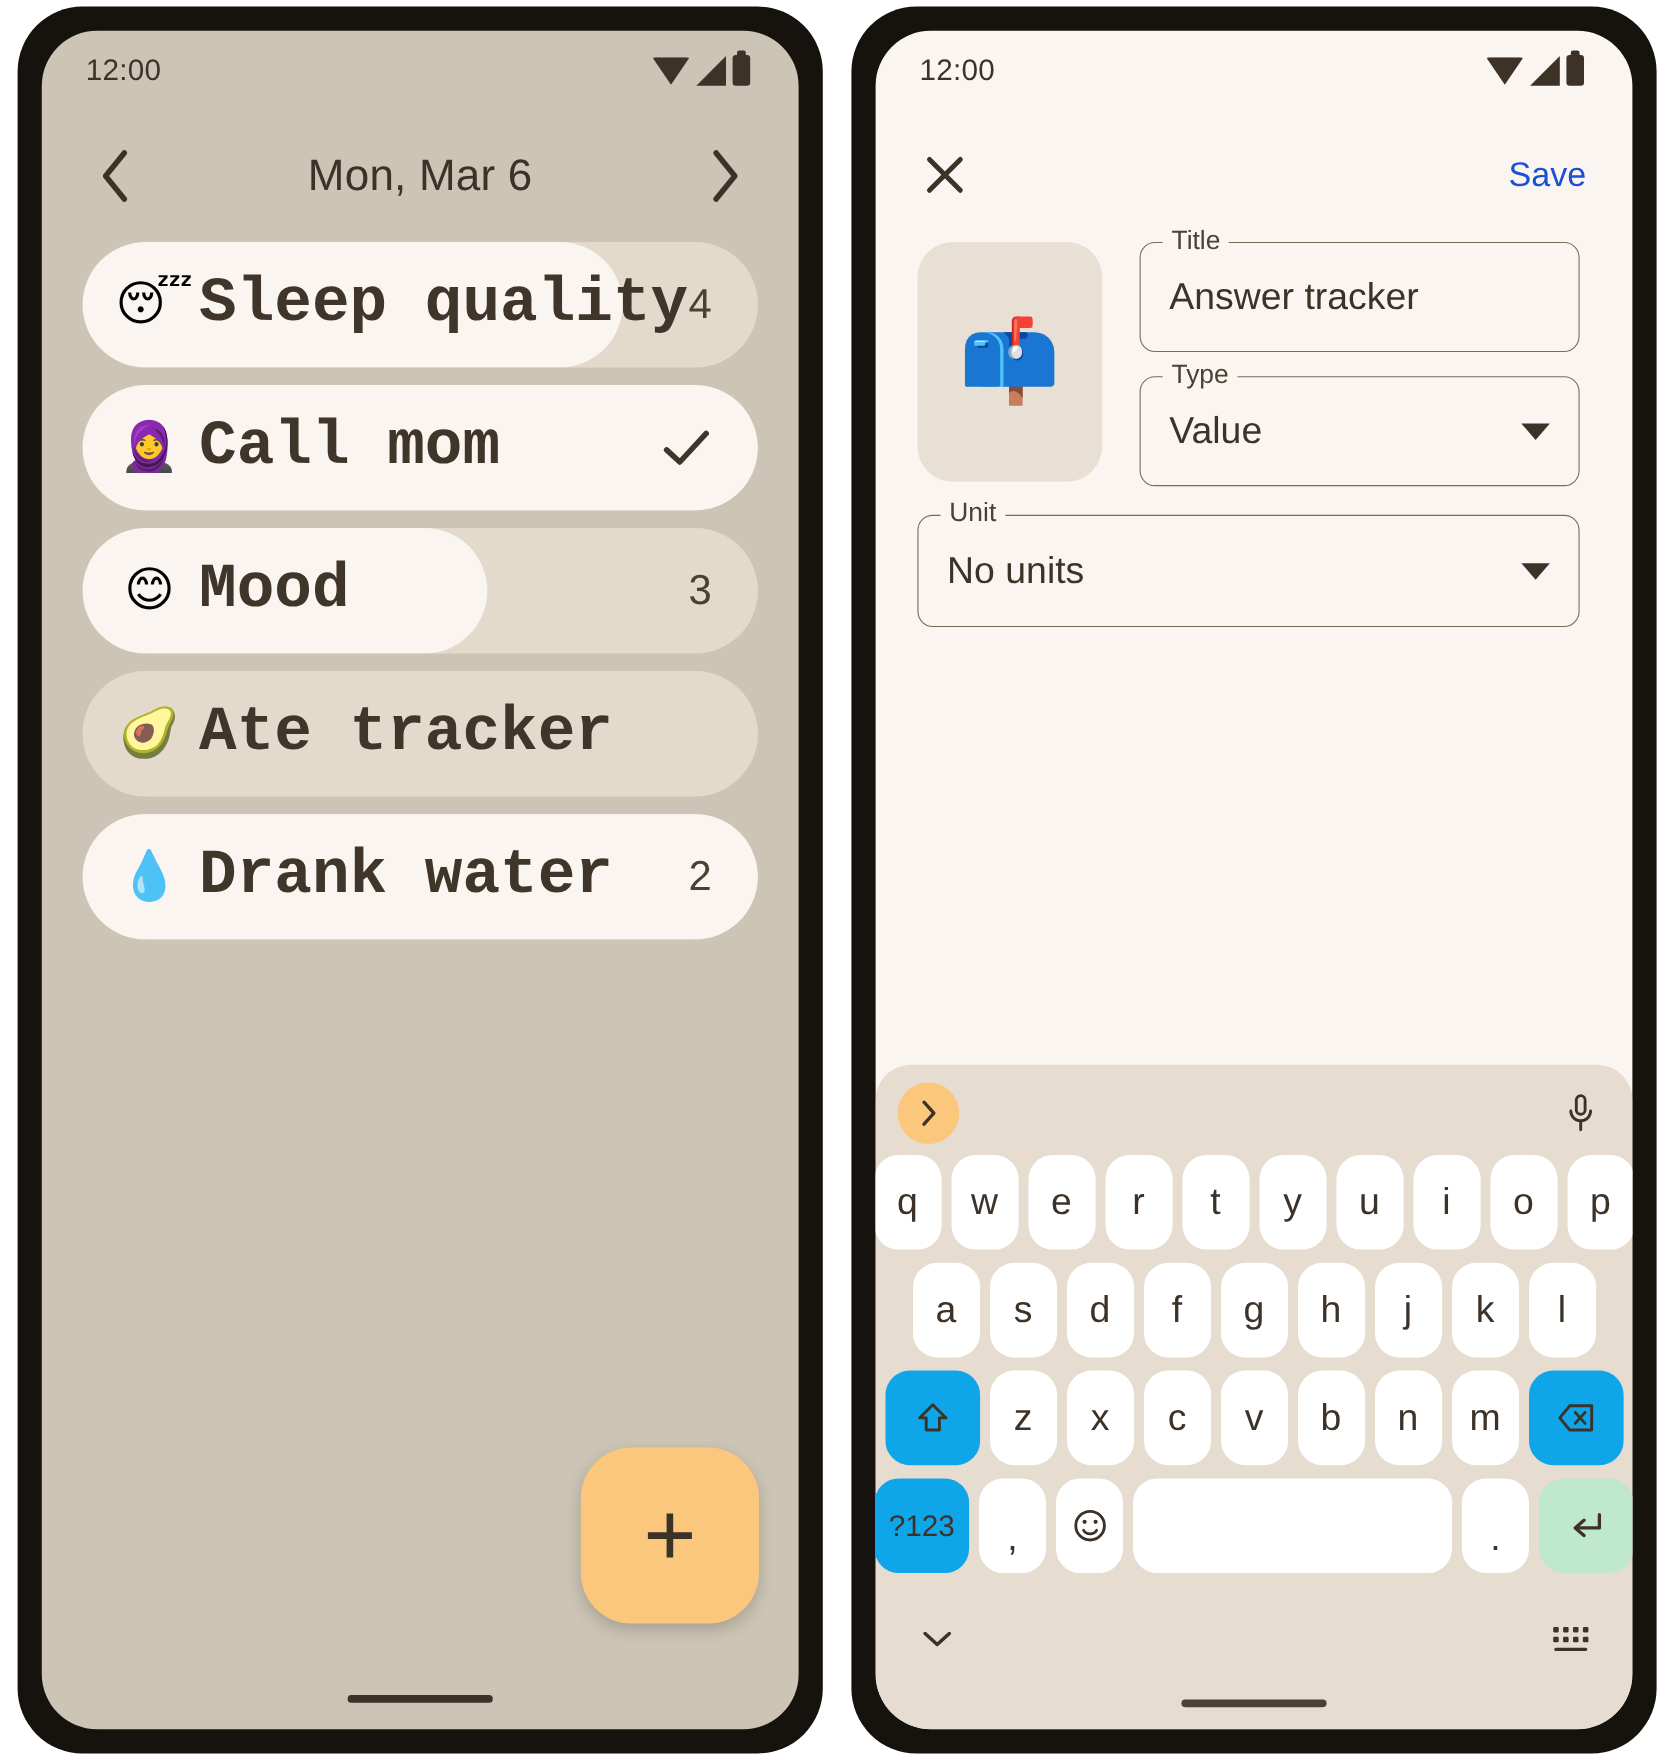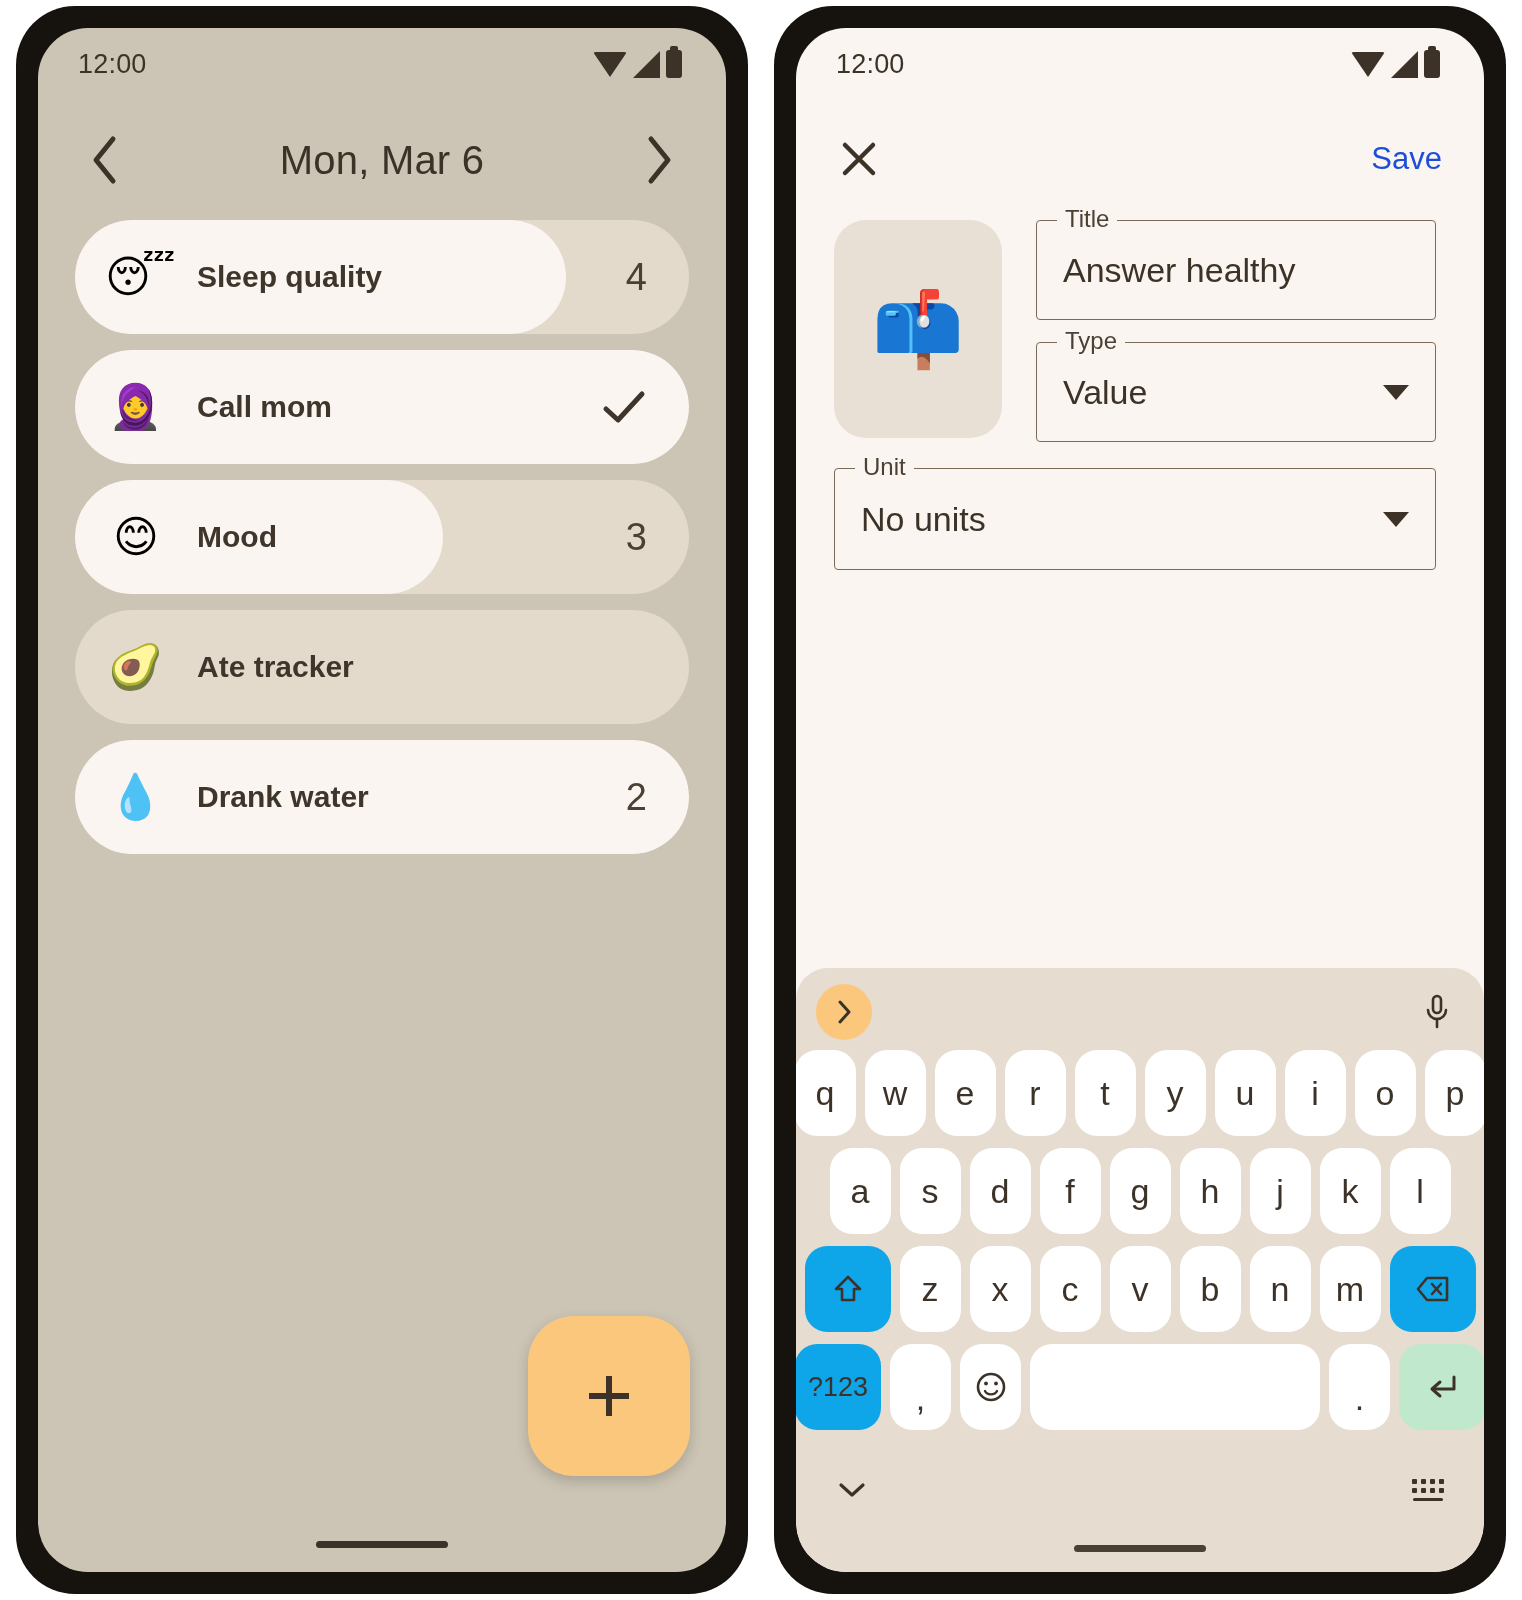--- a/index.html
+++ b/index.html
@@ -132,25 +132,26 @@
   }
   .tracker-emoji {
     font-size: 44px;
     line-height: 1;
     width: 62px;
     flex: 0 0 auto;
     text-align: center;
     font-family: "DejaVu Sans", sans-serif;
   }
   .tracker-label {
-    font-size: 30px;
+    font-size: 57px;
     font-weight: 700;
     color: #3f352b;
-    margin-left: 30px;
+    margin-left: 14px;
     white-space: nowrap;
+    font-family: Liberation Mono, monospace;
   }
   .tracker-value {
     margin-left: auto;
     font-size: 38px;
     color: #4a4034;
     font-weight: 400;
   }
   .tracker-check {
     margin-left: auto;
     color: #3f352b;
@@ -231,21 +232,21 @@
     font-size: 74px;
     line-height: 1;
     font-family: "DejaVu Sans", sans-serif;
   }
   .fields-col { flex: 1 1 auto; display: flex; flex-direction: column; gap: 22px; }
 
   .tf {
     position: relative;
     height: 100px;
     border: 1.5px solid #7a6a58;
-    border-radius: 4px;
+    border-radius: 14px;
     display: flex;
     align-items: center;
     padding: 0 26px;
     cursor: text;
   }
   .tf.select { cursor: pointer; }
   .tf-label {
     position: absolute;
     top: -14px; left: 20px;
     background: #fbf5f1;
@@ -446,21 +447,21 @@
       </div>
 
       <div class="form-top">
         <div class="icon-box">
           <span class="emo">📫</span>
         </div>
         <div class="fields-col">
 
           <div class="tf">
             <span class="tf-label">Title</span>
-            <span class="tf-value">Answer healthy</span>
+            <span class="tf-value">Answer tracker</span>
           </div>
 
           <div class="tf select">
             <span class="tf-label">Type</span>
             <span class="tf-value">Value</span>
             <span class="tf-caret"></span>
           </div>
 
         </div>
       </div>

